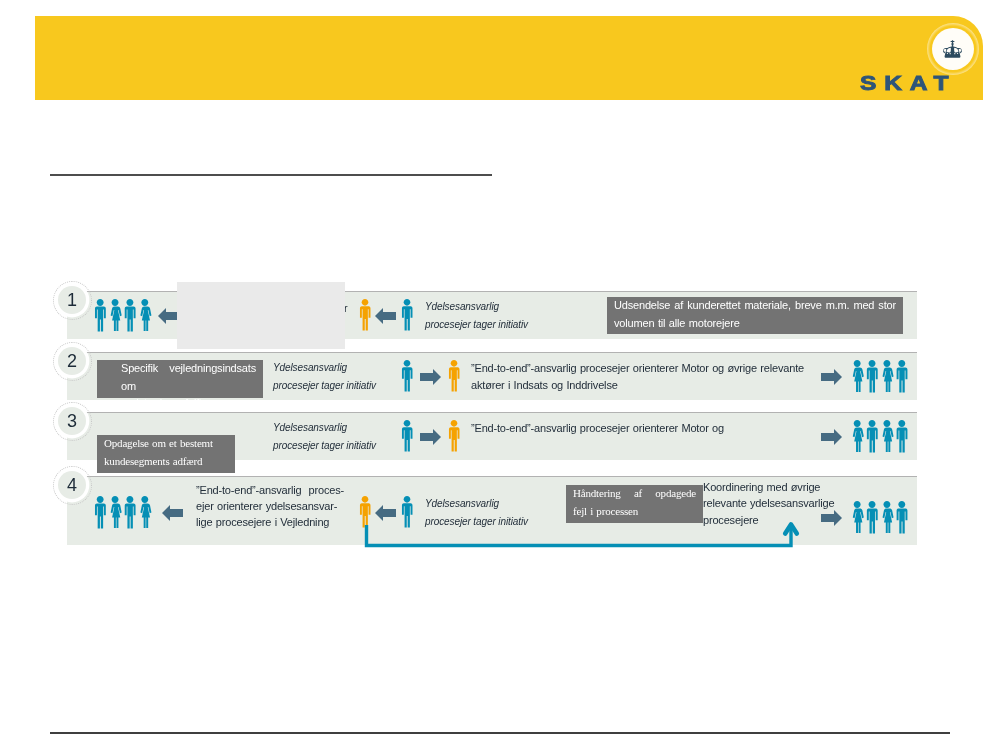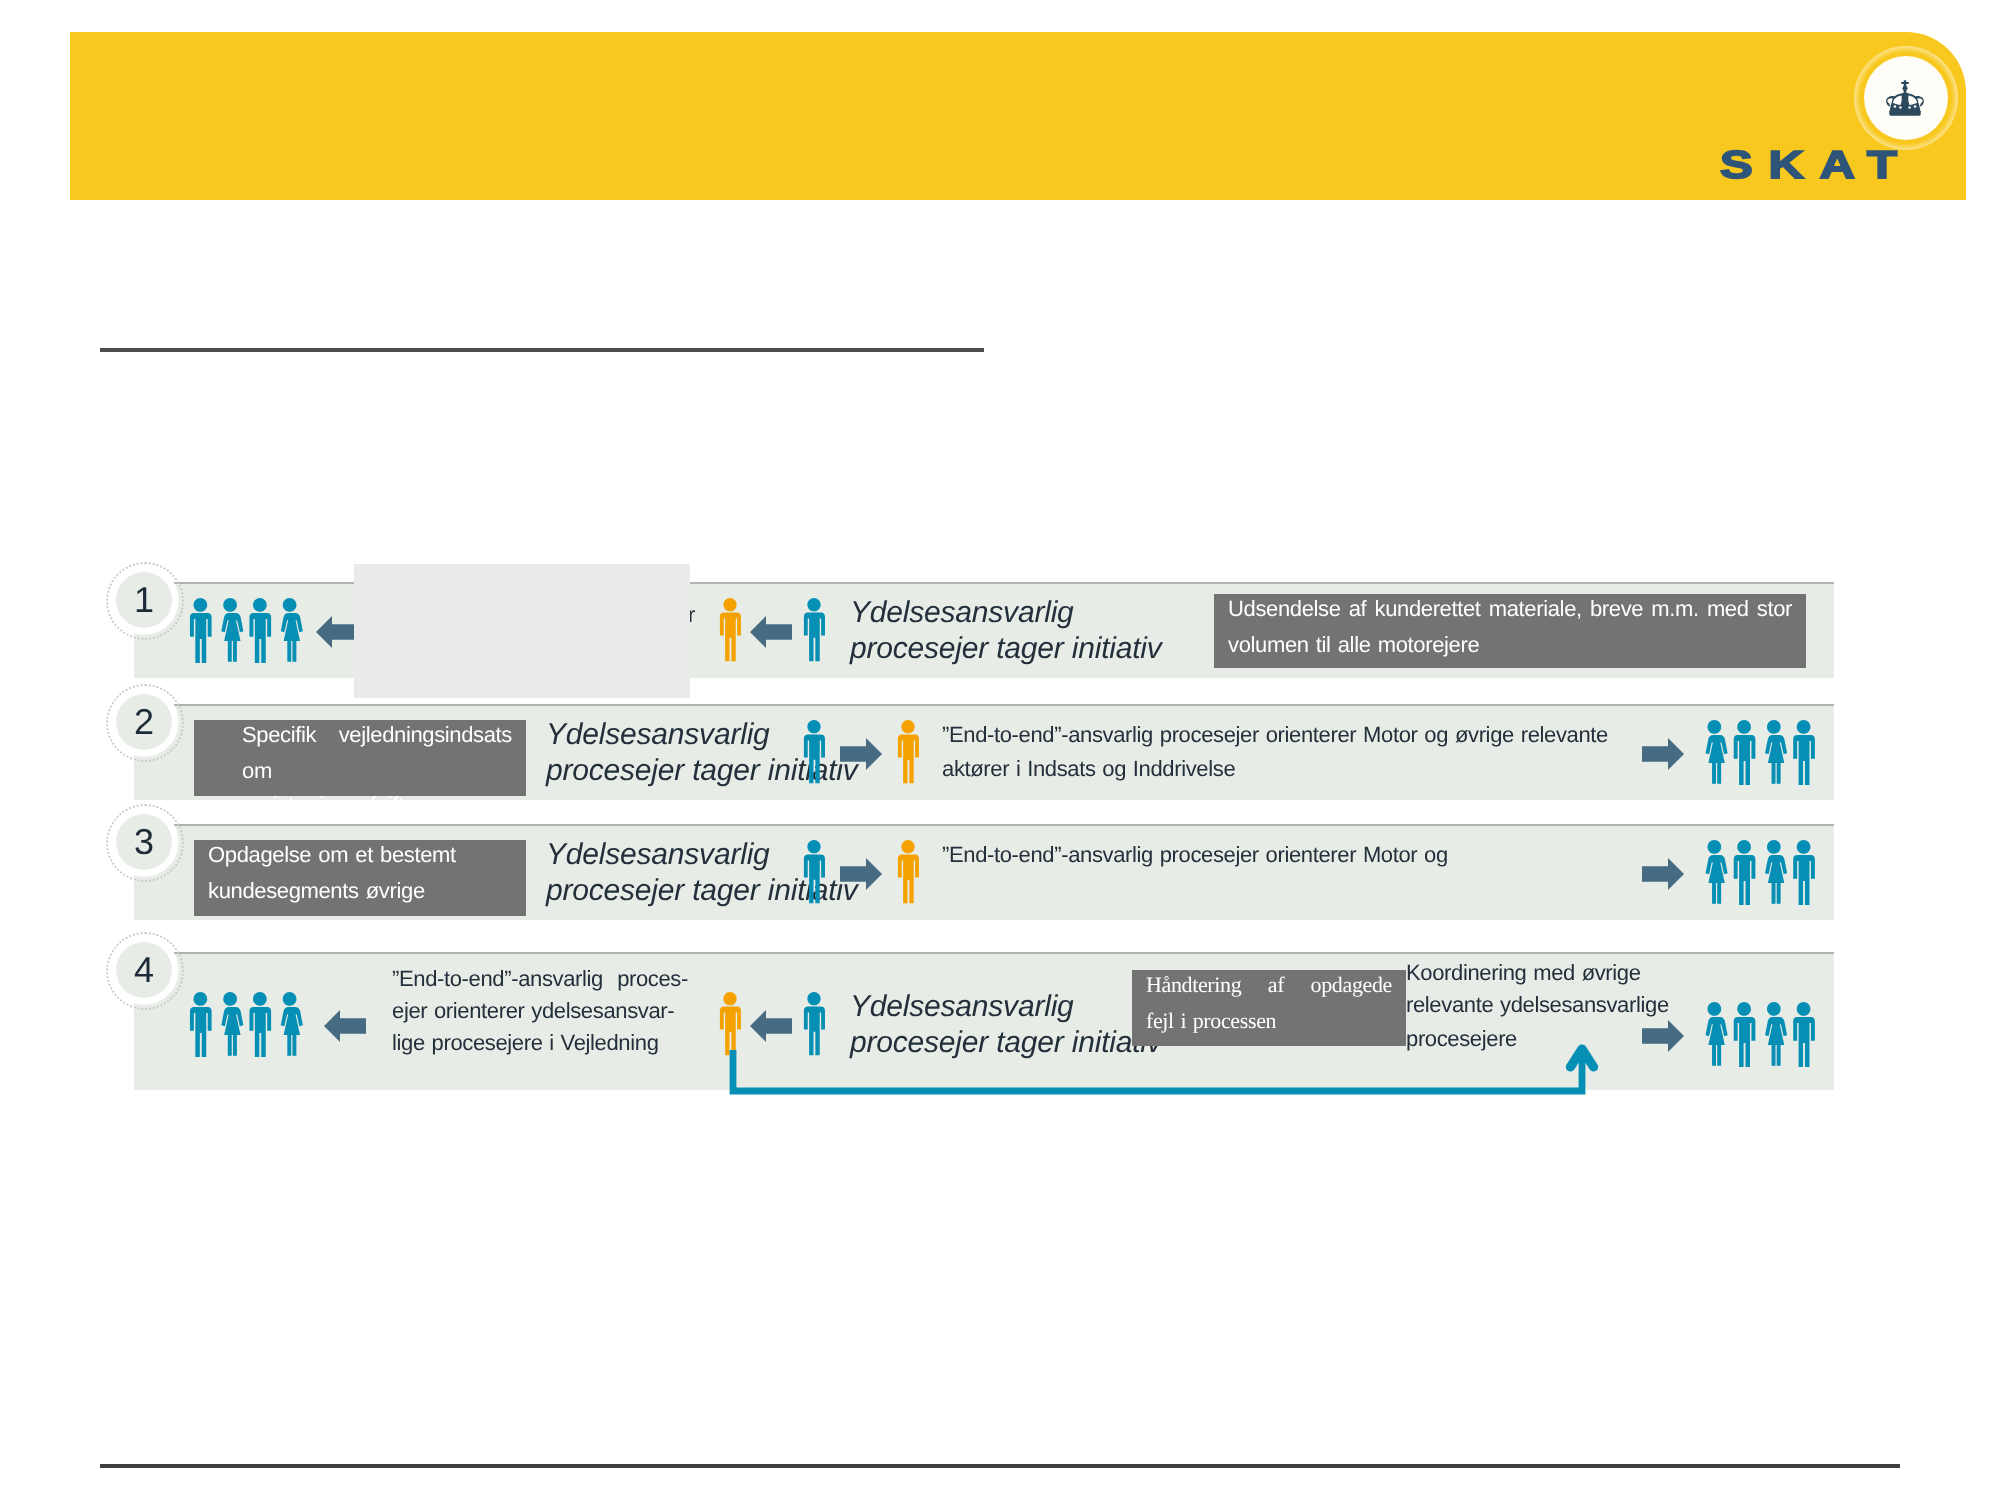--- a/index.html
+++ b/index.html
@@ -69,21 +69,21 @@
     position:absolute; left:0; top:0; width:28.6px; height:28.6px;
     display:flex; align-items:center; justify-content:center;
     font-size:18px; font-weight:300; color:#1d2b38; line-height:1;
   }
   .bluebox{
     position:absolute; background:#737373; color:#ffffff;
     font-size:11px; letter-spacing:-0.18px; word-spacing:0.7px; line-height:17.6px; box-sizing:border-box;
     padding:0px 7px 0 7px;
   }
   .bluebox > span{ display:block; white-space:nowrap; }
-  .ital{ position:absolute; font-style:italic; font-size:15px; letter-spacing:-0.1px; line-height:17.6px; color:#232f3b; }
+  .ital{ position:absolute; font-style:italic; font-size:10px; letter-spacing:-0.1px; line-height:17.6px; color:#232f3b; }
   .plain{ position:absolute; font-size:11px; letter-spacing:-0.18px; word-spacing:0.5px; line-height:16.8px; color:#232f3b; }
   .plain > span, .ital > span { display:block; white-space:nowrap; }
   
   span.jl{
     display:block !important; text-align:justify; text-align-last:justify;
     white-space:normal;
   }
   .grey-cover{ position:absolute; left:177px; top:282px; width:168px; height:66.5px; background:#eaeaea; z-index:9; }
 
   .ic{ position:absolute; display:block; }
@@ -246,23 +246,23 @@
         <use href="#woman" transform="translate(94,0)"></use>
         <use href="#man" transform="translate(141,0)"></use>
       </g>
     </svg>
   </div>
   <div class="badge" style="left:57.7px;top:346.7px;">
     <span>2</span>
   </div>
 
   <div class="row" id="row3" style="top:412px;height:48px;">
-    <div class="bluebox" style="left:30px;top:7px;width:166px;height:37.5px;">
+    <div class="bluebox" style="left:30px;top:22px;width:138px;height:37.5px;font-family:Liberation Serif, serif;">
       <span>Opdagelse om et bestemt</span>
-        <span>kundesegments øvrige</span>
+        <span>kundesegments adfærd</span>
     </div>
     <div class="ital" style="left:206px;top:6px;width:170px;">
       <span>Ydelsesansvarlig</span>
         <span>procesejer tager initiativ</span>
     </div>
     <svg class="ic" style="left:334px;top:7px;" width="12" height="32" viewBox="0 0 39 104">
       <g fill="#058fb5">
           <use href="#man"></use>
         </g>
     </svg>

